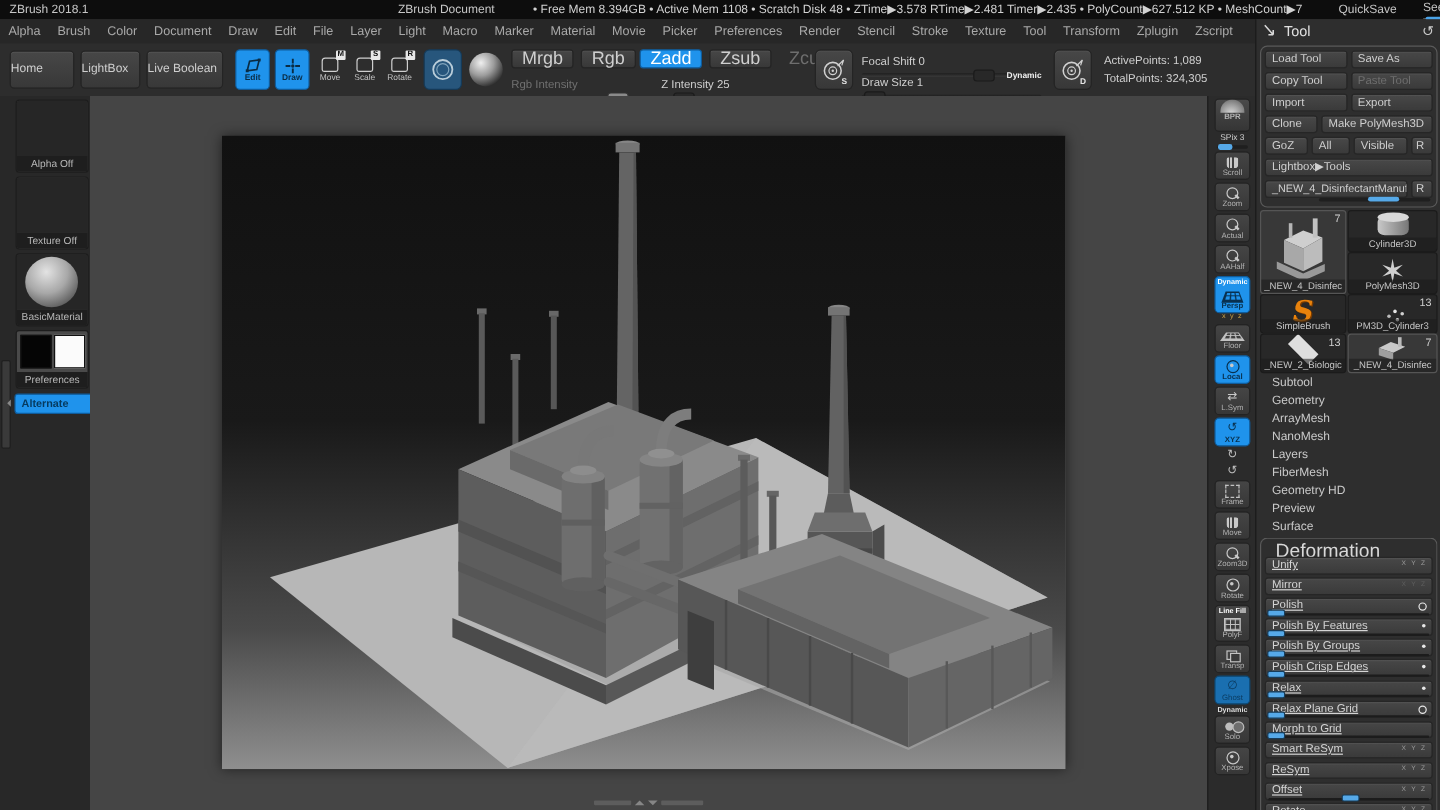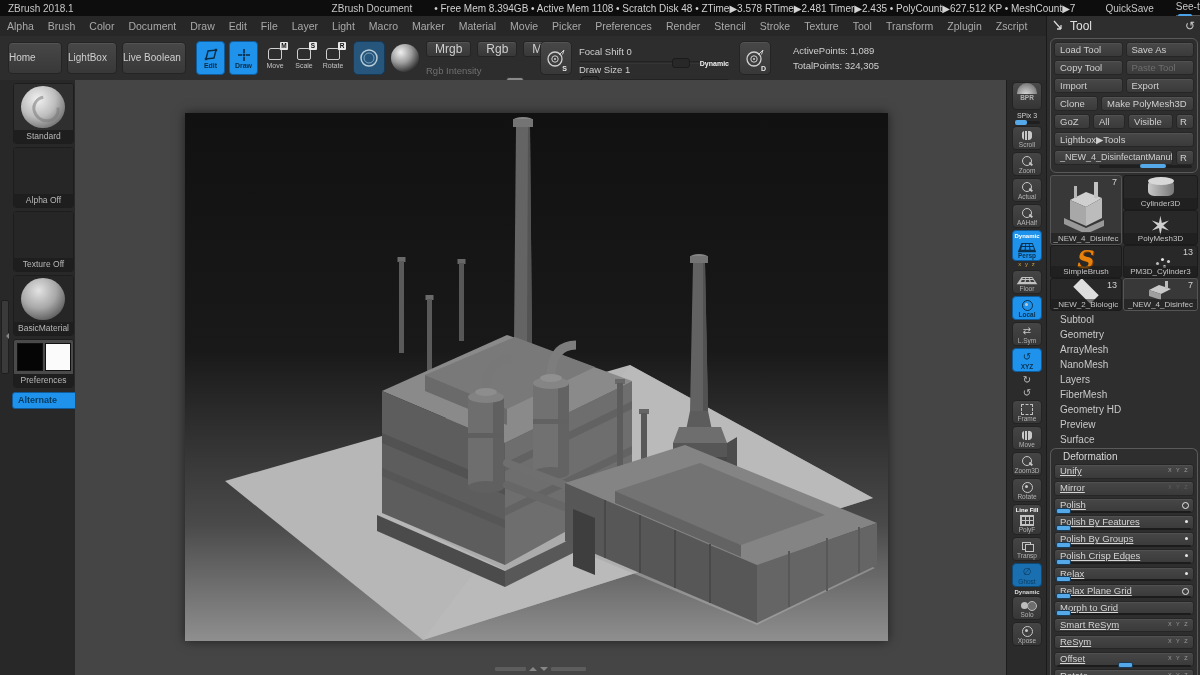--- a/index.html
+++ b/index.html
@@ -22,33 +22,33 @@
   
   #toolbar{left:0;top:36px;width:1046px;height:44px;background:#2d2d2d;display:flex;align-items:center;border-bottom:1px solid #1f1f1f;}
   .raised{background:linear-gradient(#474747,#383838);border:1px solid #242424;border-radius:4px;color:#cfcfcf;
           box-shadow:inset 0 1px 0 rgba(255,255,255,.07);}
   .big3{height:30px;line-height:30px;text-align:left;font-size:10px;margin-left:5px;}
   .sqbtn{width:27px;height:32px;margin-left:4px;border-radius:4px;display:flex;flex-direction:column;align-items:center;justify-content:center;font-size:7px;}
   .sqbtn.blue{background:#1f93ec;border:1px solid #0f5c9c;color:#0a2c44;font-weight:bold;}
   .ghosttool{width:24px;height:34px;margin-left:5px;display:flex;flex-direction:column;align-items:center;justify-content:center;font-size:7px;color:#c2c2c2;position:relative;}
   .keybadge{position:absolute;top:1px;right:-1px;width:8px;height:8px;background:#e8e8e8;color:#111;font-size:6.5px;font-weight:bold;text-align:center;line-height:8px;border-radius:1px;}
   .handicon{width:12px;height:10px;border:1.5px solid #cfcfcf;border-radius:3px 3px 2px 2px;margin-bottom:2px;}
-  .minibtn{height:14px;line-height:14px;font-size:12px;padding:0 8px;margin-right:3px;border-radius:3px;}
+  .minibtn{height:14px;line-height:14px;font-size:15px;padding:0 8px;margin-right:3px;border-radius:3px;}
   .minibtn.blue{background:#1f93ec;border:1px solid #0f5c9c;color:#fff;}
   .minibtn.dim{color:#6e6e6e;}
   .slidergrp{display:flex;flex-direction:column;justify-content:center;margin-left:7px;}
   .slrow{position:relative;height:16px;}
   .sllabel{font-size:9.5px;color:#cfcfcf;}
   .sllabel.dim{color:#707070;}
   .track{position:relative;height:3px;background:linear-gradient(#1d1d1d,#3a3a3a);border-radius:2px;margin-top:2px;}
   .thumb{position:absolute;top:-3px;width:16px;height:8px;background:#56a9e8;border:1px solid #173c59;border-radius:3px;}
   .thumb.gray{background:#8a8a8a;border-color:#333;}
   .brushico{width:30px;height:32px;margin-left:8px;border-radius:5px;display:flex;align-items:center;justify-content:center;position:relative;}
   .brushico .bl{position:absolute;bottom:2px;right:4px;font-size:7px;font-weight:bold;color:#e6e6e6;}
-  .ptscol{margin-left:22px;font-size:9.5px;color:#cfcfcf;line-height:15px;}
+  .ptscol{margin-left:10px;font-size:9.5px;color:#cfcfcf;line-height:15px;}
   .dynamic-lbl{font-size:7px;font-weight:bold;color:#eee;}
 
   
   #tray{left:0;top:80px;width:75px;height:595px;background:#282828;border-right:1px solid #191919;}
   .tray-item{position:relative;width:59px;margin:3px 2px 0 13px;background:#343434;border:1px solid #1d1d1d;border-radius:3px;overflow:hidden;}
   .tray-img{height:46px;position:relative;background:#2f2f2f;}
   .tray-label{height:13px;font-size:8.5px;background:#1e1e1e;color:#b8b8b8;text-align:center;line-height:13px;white-space:nowrap;overflow:hidden;}
   .sphere{position:absolute;left:7px;top:2px;width:44px;height:42px;border-radius:50%;
           background:radial-gradient(circle at 38% 32%,#f2f2f2,#bdbdbd 45%,#6f6f6f 80%,#4c4c4c);}
   .swirl{position:absolute;left:18px;top:12px;width:22px;height:20px;border:3px solid rgba(120,120,120,.55);border-radius:50%;border-top-color:transparent;transform:rotate(35deg);}
@@ -139,21 +139,21 @@
   .stargfx{position:absolute;left:50%;top:46%;transform:translate(-50%,-50%);color:#cfcfcf;font-size:26px;line-height:26px;}
   .sgfx{position:absolute;left:50%;top:42%;transform:translate(-50%,-50%);font-family:"DejaVu Serif",serif;font-style:italic;font-weight:bold;
         font-size:24px;color:#e8820c;text-shadow:1px 1px 0 #7a3c00;}
   .dotsgfx{position:absolute;left:50%;top:40%;width:3px;height:3px;background:#e5e5e5;border-radius:50%;
            box-shadow:6px 2px 0 #cfcfcf,-5px 4px 0 #bbb,2px 7px 0 #d5d5d5;}
   .diamondgfx{position:absolute;left:50%;top:40%;width:24px;height:24px;background:#dedede;transform:translate(-50%,-50%) rotate(45deg) scale(1,.5);}
 
   .sections{margin-top:3px;}
   .section{height:15px;line-height:15px;font-size:10px;color:#c9c9c9;padding-left:13px;}
   .defpanel{margin:1px 3px 0;border:1px solid #5a5a5a;border-radius:6px 6px 0 0;border-bottom:none;padding:2px 3px;height:262px;overflow:hidden;background:#2e2e2e;}
-  .def-title{font-size:10px;color:#d8d8d8;padding-left:9px;height:13px;}
+  .def-title{font-size:16px;color:#d8d8d8;padding-left:9px;height:13px;}
   .drow{position:relative;height:12.5px;margin-bottom:2.6px;background:linear-gradient(#474747,#3a3a3a);border:1px solid #262626;border-radius:3px;
         font-size:9.5px;color:#d4d4d4;padding-left:5px;line-height:12px;box-shadow:inset 0 1px 0 rgba(255,255,255,.06);text-decoration:underline;}
   .dtrack{position:absolute;left:2px;right:2px;bottom:-1px;height:2px;background:#1c1c1c;border-radius:1px;}
   .dhandle{position:absolute;bottom:-2px;width:13px;height:4px;background:#56a9e8;border:1px solid #173c59;border-radius:2px;}
   .h-left{left:1px;} .h-center{left:46%;}
   .dmark-dot{position:absolute;right:5px;top:4px;width:3px;height:3px;background:#e8e8e8;border-radius:50%;}
   .dmark-circle{position:absolute;right:4px;top:3px;width:5px;height:5px;border:1.2px solid #e8e8e8;border-radius:50%;}
   .daxes{position:absolute;right:4px;top:0;font-size:5.5px;color:#9b9b9b;letter-spacing:1.5px;text-transform:uppercase;line-height:11px;}
   svg{display:block;}
 </style>
@@ -161,21 +161,21 @@
 <body>
 
 <div id="app">
 
   <div id="titlebar" class="abs">
     <svg width="14" height="12" style="margin:0 4px 0 4px">
       <path d="M2,10 L6,2 L8,6 L12,1 M3,6 L10,9" stroke="#d8d8d8" stroke-width="1.4" fill="none"></path>
     </svg>
     <span>ZBrush 2018.1</span>
     <span style="margin-left:258px">ZBrush Document</span>
-    <span class="tb-stats" style="margin-left:22px">• Free Mem 8.394GB • Active Mem 1108 • Scratch Disk 48 • ZTime▶3.578 RTime▶2.481 Timer▶2.435 • PolyCount▶627.512 KP • MeshCount▶7</span>
+    <span class="tb-stats" style="margin-left:32px">• Free Mem 8.394GB • Active Mem 1108 • Scratch Disk 48 • ZTime▶3.578 RTime▶2.481 Timer▶2.435 • PolyCount▶627.512 KP • MeshCount▶7</span>
     <span style="margin-left:30px">QuickSave</span>
     <span class="seethrough" style="margin-left:22px">
       <span>See-through 0</span>
       <span class="st-thumb"></span>
     </span>
 
     <svg width="30" height="10" style="margin-left:12px">
       <path d="M3,5 L7,2 L7,8 Z" fill="#9a9a9a"></path>
         <rect x="9" y="2" width="2" height="6" fill="#9a9a9a"></rect>
         <rect x="13" y="2" width="2" height="6" fill="#9a9a9a"></rect>
@@ -272,20 +272,33 @@
         <div class="raised minibtn">M</div>
       </div>
       <div class="slrow" style="margin-top:3px">
         <span class="sllabel dim">Rgb Intensity</span>
         <div class="track">
             <div class="thumb gray" style="right:2px"></div>
           </div>
       </div>
     </div>
 
+    <div class="slidergrp" style="width:132px">
+      <div style="display:flex;gap:3px">
+        <div class="minibtn blue">Zadd</div>
+        <div class="raised minibtn">Zsub</div>
+        <div class="raised minibtn dim" style="background:none;border-color:transparent;box-shadow:none">Zcut</div>
+      </div>
+      <div class="slrow" style="margin-top:3px">
+        <span class="sllabel" style="margin-left:18px">Z Intensity 25</span>
+        <div class="track">
+            <div class="thumb" style="left:28px"></div>
+          </div>
+      </div>
+    </div>
 
     <div class="raised brushico" style="margin-left:14px">
       <svg width="20" height="18">
         <circle cx="9" cy="10" r="7" fill="none" stroke="#d0d0d0" stroke-width="1.3"></circle>
           <circle cx="9" cy="10" r="3.2" fill="none" stroke="#d0d0d0"></circle>
           <circle cx="9" cy="10" r="1" fill="#d0d0d0"></circle>
         <path d="M13,6 L18,1 L16.5,5.5" stroke="#d0d0d0" fill="none"></path>
       </svg>
       <span class="bl">S</span>
     </div>
@@ -316,27 +329,20 @@
       <span class="bl">D</span>
     </div>
 
     <div class="ptscol">
       <div>ActivePoints: 1,089</div>
       <div>TotalPoints: 324,305</div>
     </div>
   </div>
 
   <div id="tray" class="abs">
-    <div class="tray-item">
-      <div class="tray-img">
-        <div class="sphere"></div>
-          <div class="swirl"></div>
-      </div>
-      <div class="tray-label">Standard</div>
-    </div>
     <div class="tray-item">
       <div class="tray-img darkimg"></div>
       <div class="tray-label">Alpha Off</div>
     </div>
     <div class="tray-item">
       <div class="tray-img darkimg"></div>
       <div class="tray-label">Texture Off</div>
     </div>
     <div class="tray-item">
       <div class="tray-img darkimg">

